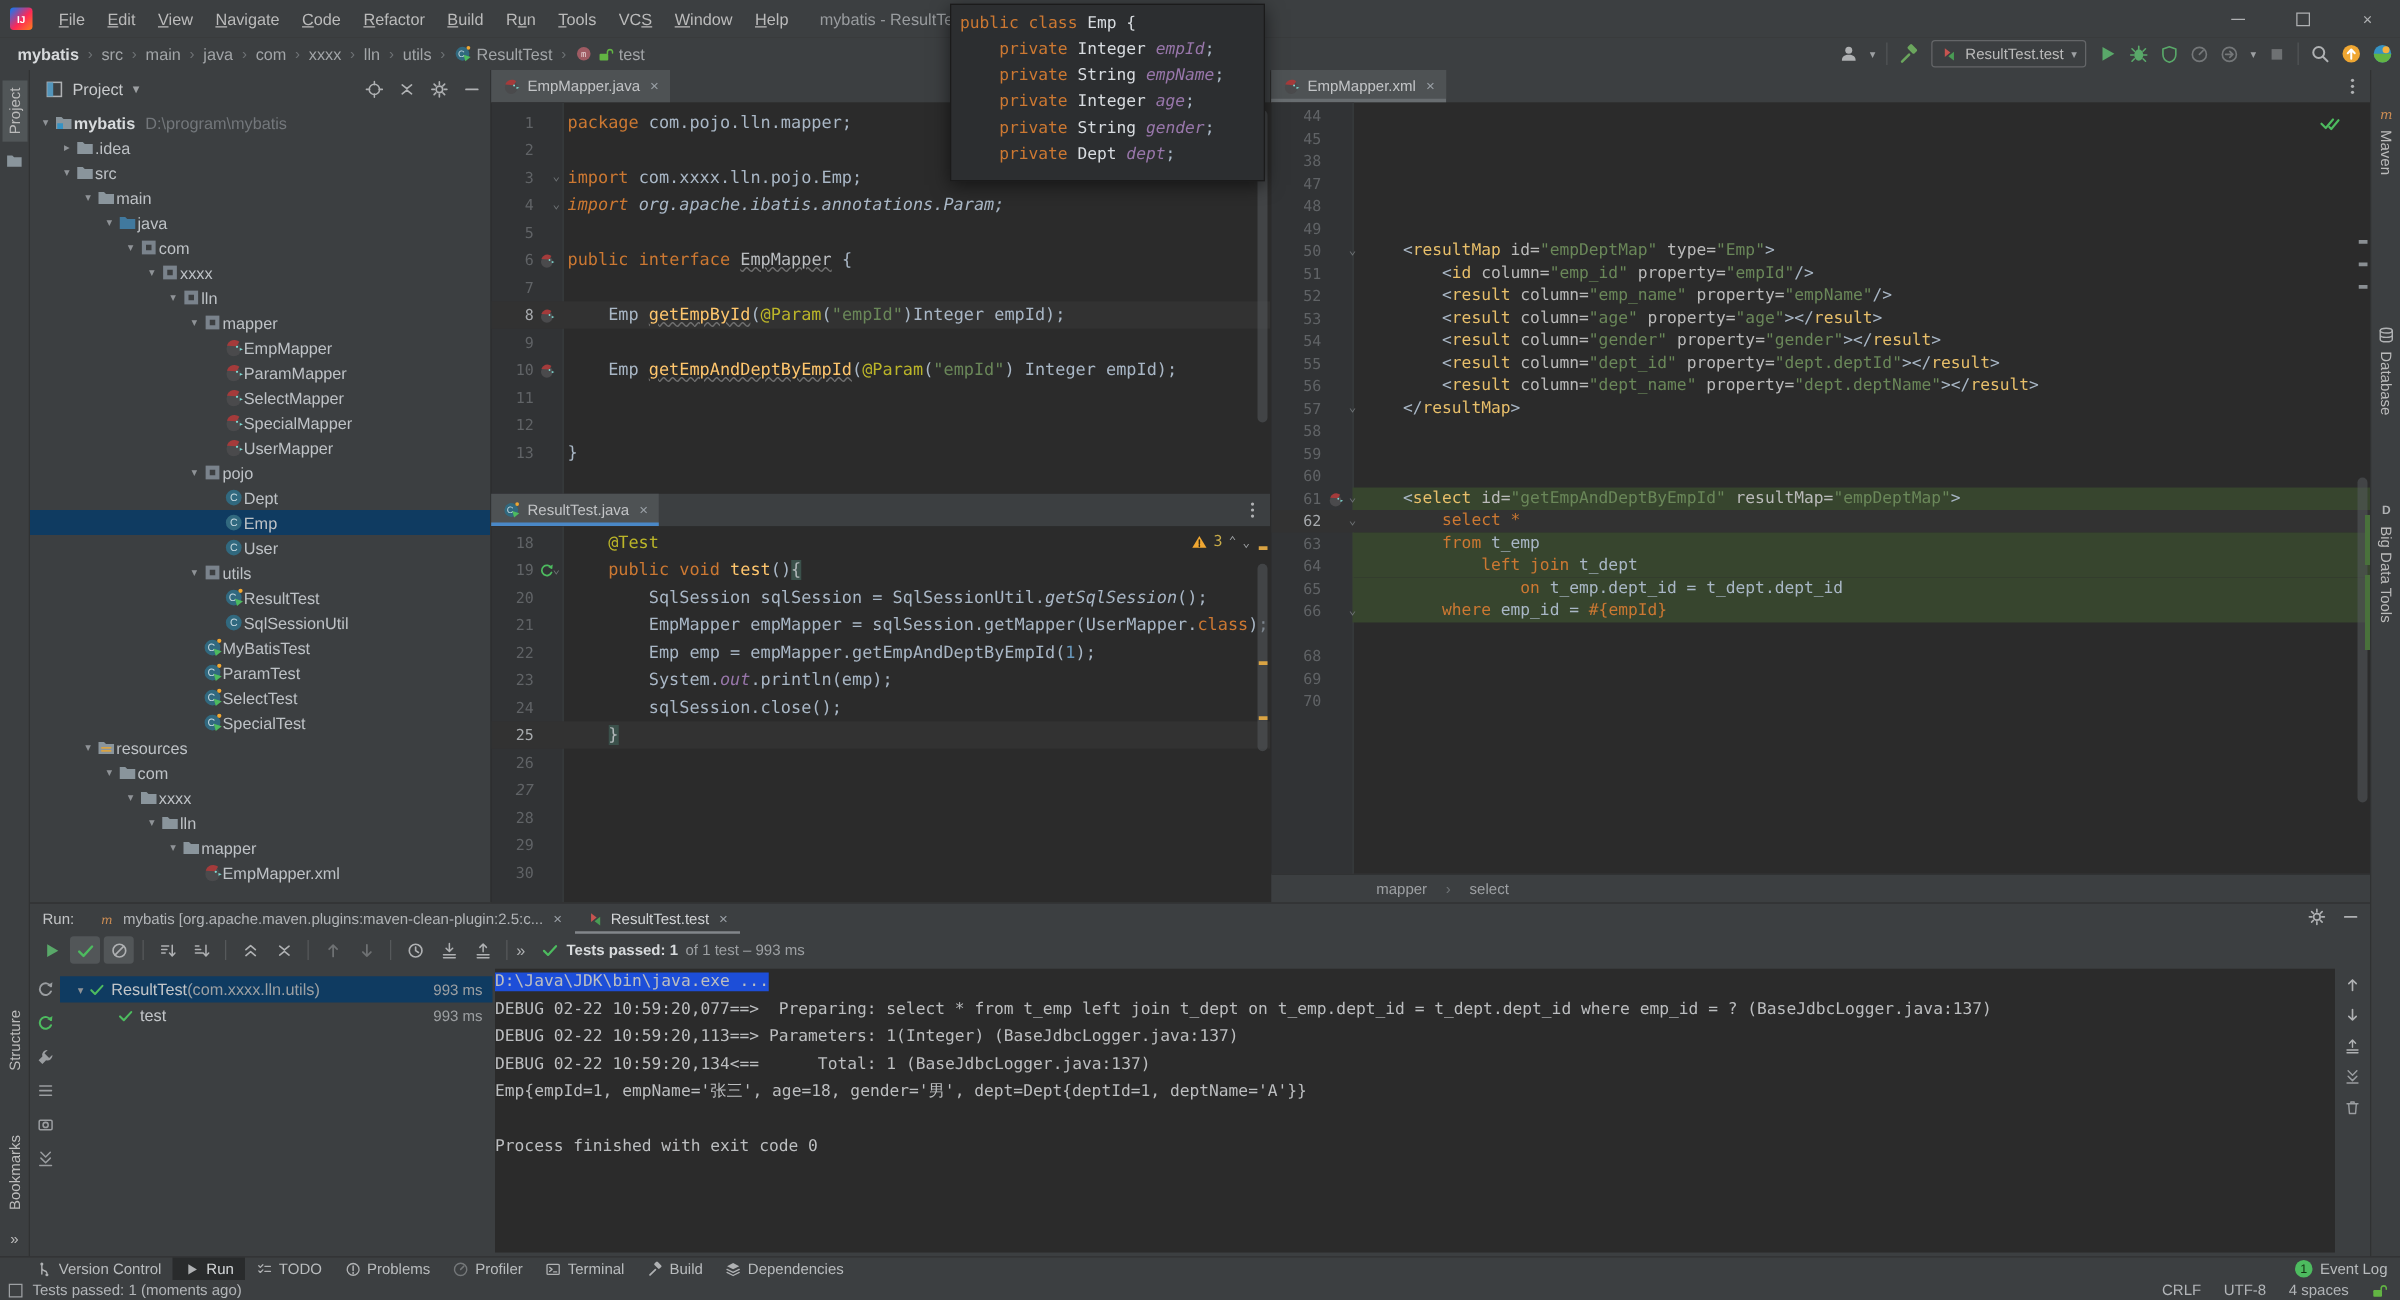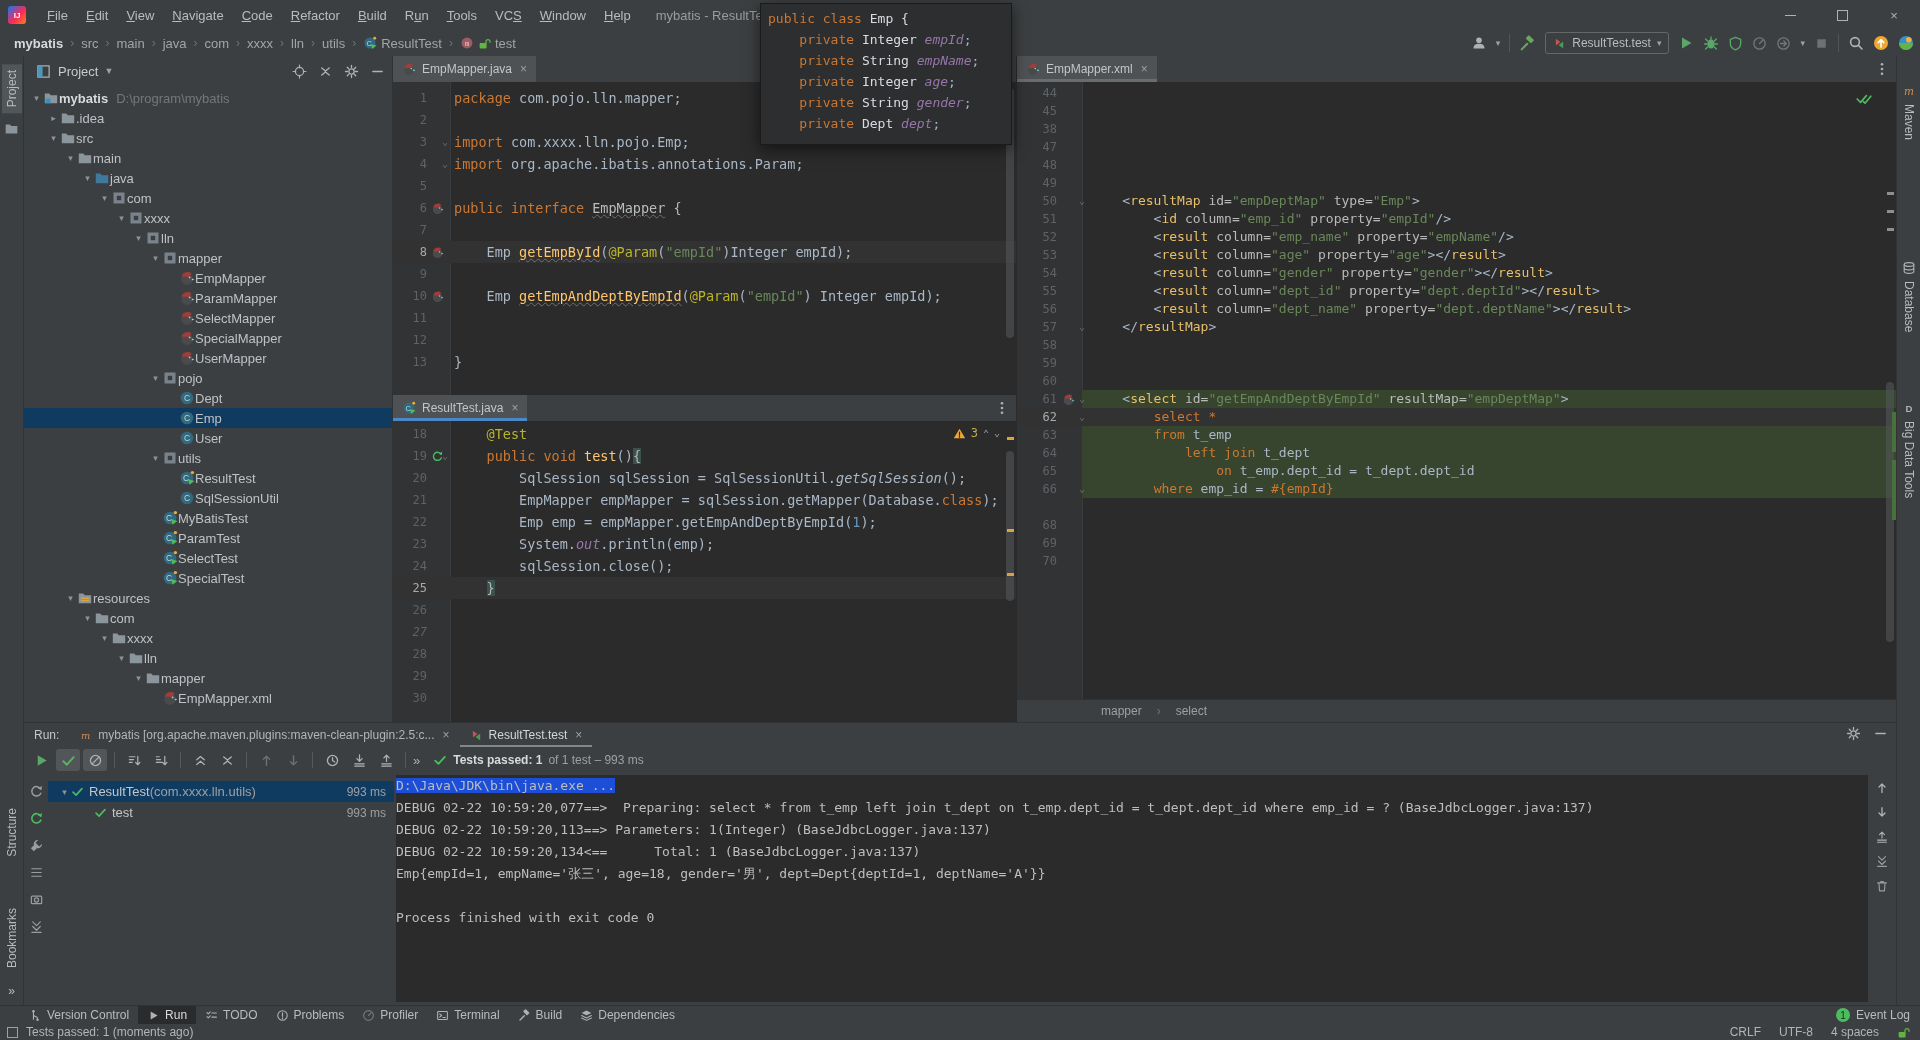--- a/index.html
+++ b/index.html
@@ -606,21 +606,21 @@
           <span class="code" style="left: 61px; font-size: 13.5px;"></span>
         </div>
         <div class="cl" style="top: 49px; height: 22px; line-height: 22px;">
           <span class="ln" style="width: 34px;">3</span>
           <span class="fold" style="left: 49px;">⌄</span>
           <span class="code" style="left: 61px; font-size: 13.5px;"><span class="k">import</span><span class="d"> com.xxxx.lln.pojo.Emp;</span></span>
         </div>
         <div class="cl" style="top: 71px; height: 22px; line-height: 22px;">
           <span class="ln" style="width: 34px;">4</span>
           <span class="fold" style="left: 49px;">⌄</span>
-          <span class="code" style="left: 61px; font-size: 13.5px;"><span class="k">import</span><span class="d"> org.apache.ibatis.annotations.Param;</span></span>
+          <span class="code" style="left: 61px; font-size: 13.5px; font-style: italic;"><span class="k">import</span><span class="d"> org.apache.ibatis.annotations.Param;</span></span>
         </div>
         <div class="cl" style="top: 93px; height: 22px; line-height: 22px;">
           <span class="ln" style="width: 34px;">5</span>
           <span class="code" style="left: 61px; font-size: 13.5px;"></span>
         </div>
         <div class="cl" style="top: 115px; height: 22px; line-height: 22px;">
           <span class="ln" style="width: 34px;">6</span>
           <span class="icon gico" style="width: 13px; height: 13px; left: 38px; top: 4.5px;"><svg viewBox="0 0 16 16" width="100%" height="100%">
               <circle cx="8" cy="9.2" r="5.8" fill="#4a4a4c"></circle>
               <path d="M2.6 6.5 A6.2 6.2 0 0 1 12.5 3.4 L10.2 7 Z" fill="#A43B3B"></path>
@@ -711,21 +711,21 @@
             </svg></span>
           <span class="fold" style="left: 49px;">⌄</span>
           <span class="code" style="left: 61px; font-size: 13.5px;"><span class="d">    </span><span class="k">public</span><span class="d"> </span><span class="k">void</span><span class="d"> </span><span class="m">test</span><span class="d">()</span><span class="br">{</span></span>
         </div>
         <div class="cl" style="top: 46px; height: 22px; line-height: 22px;">
           <span class="ln" style="width: 34px;">20</span>
           <span class="code" style="left: 61px; font-size: 13.5px;"><span class="d">        SqlSession sqlSession = SqlSessionUtil.</span><span class="i">getSqlSession</span><span class="d">();</span></span>
         </div>
         <div class="cl" style="top: 68px; height: 22px; line-height: 22px;">
           <span class="ln" style="width: 34px;">21</span>
-          <span class="code" style="left: 61px; font-size: 13.5px;"><span class="d">        EmpMapper empMapper = sqlSession.getMapper(Database.</span><span class="k">class</span><span class="d">);</span></span>
+          <span class="code" style="left: 61px; font-size: 13.5px;"><span class="d">        EmpMapper empMapper = sqlSession.getMapper(UserMapper.</span><span class="k">class</span><span class="d">);</span></span>
         </div>
         <div class="cl" style="top: 90px; height: 22px; line-height: 22px;">
           <span class="ln" style="width: 34px;">22</span>
           <span class="code" style="left: 61px; font-size: 13.5px;"><span class="d">        Emp emp = empMapper.getEmpAndDeptByEmpId(</span><span class="n1">1</span><span class="d">);</span></span>
         </div>
         <div class="cl" style="top: 112px; height: 22px; line-height: 22px;">
           <span class="ln" style="width: 34px;">23</span>
           <span class="code" style="left: 61px; font-size: 13.5px;"><span class="d">        System.</span><span class="f">out</span><span class="d">.println(emp);</span></span>
         </div>
         <div class="cl" style="top: 134px; height: 22px; line-height: 22px;">

